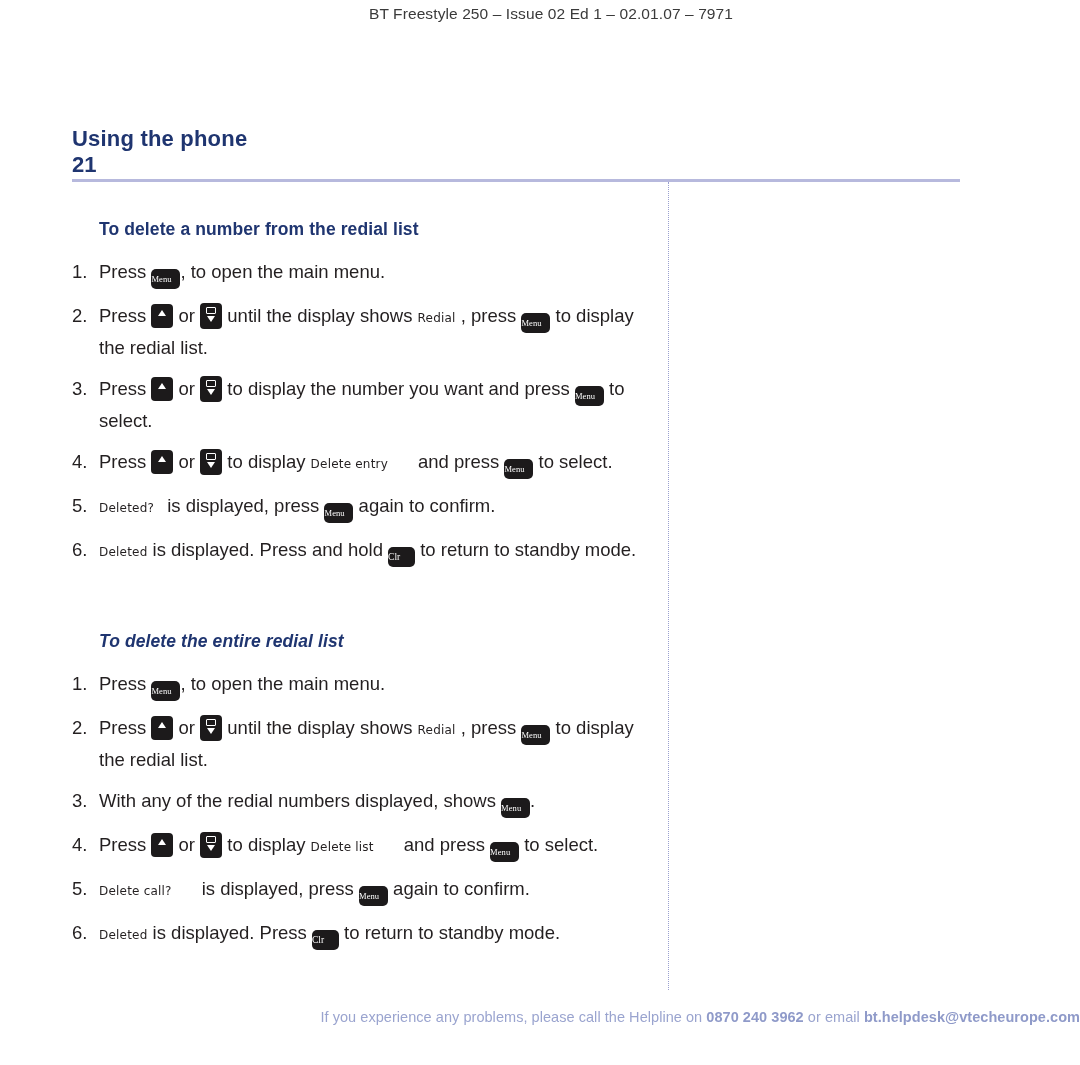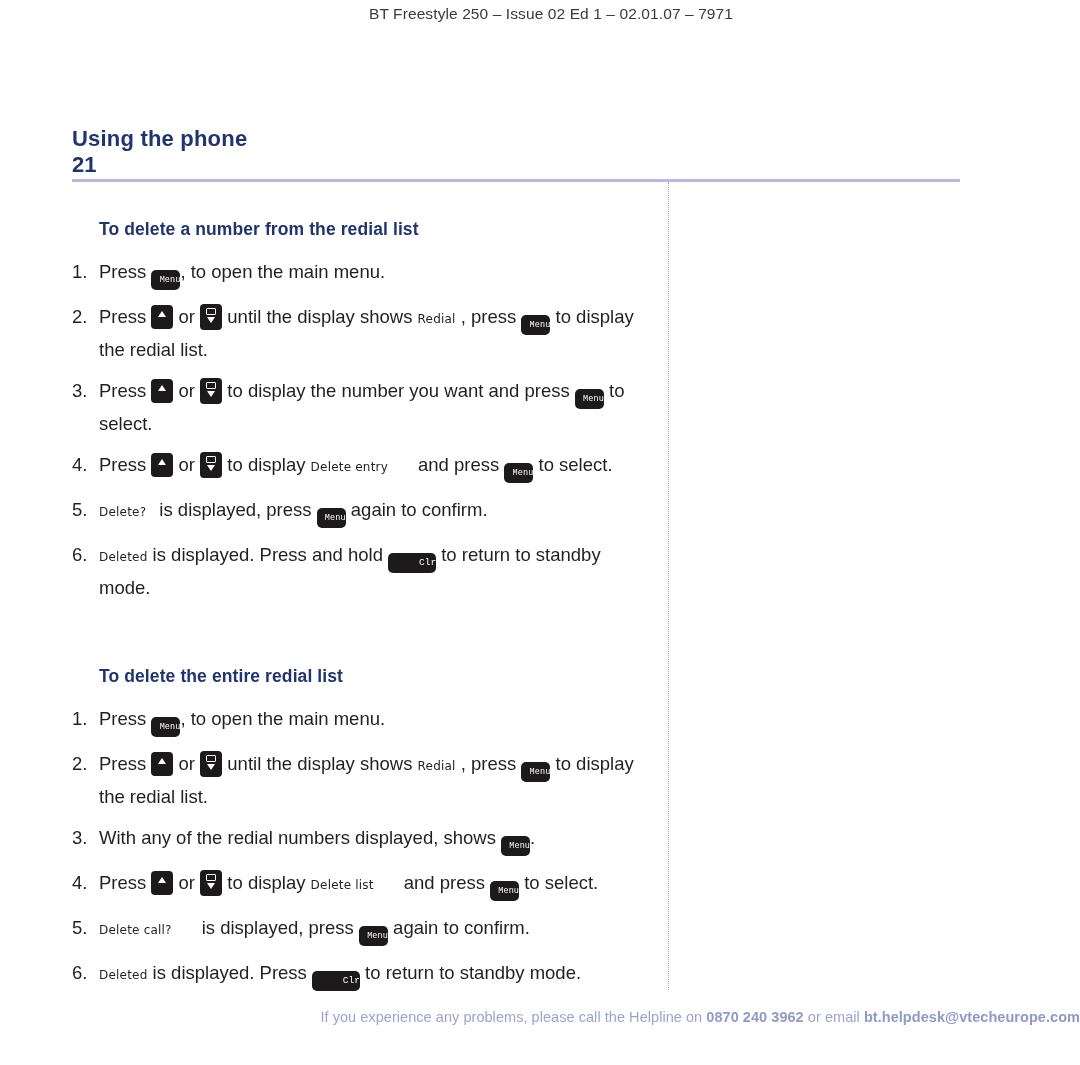--- a/index.html
+++ b/index.html
@@ -82,20 +82,21 @@
 
   h2.section-heading {
     font-size: 17.5px;
     font-weight: bold;
     color: #1f3570;
     margin: 0 0 17px 27px;
     letter-spacing: 0.1px;
   }
   h2.section-heading.second {
     margin-top: 64px;
+    font-style: italic;
   }
 
   ol.steps {
     list-style: none;
     margin: 0;
     padding: 0;
   }
   ol.steps li {
     position: relative;
     padding-left: 27px;
@@ -122,33 +123,33 @@
   .lcd-pad { display: inline-block; width: 30px; }
   .lcd-pad-sm { display: inline-block; width: 8px; }
 
   
   .key {
     display: inline-block;
     vertical-align: -4px;
     background: #1c1a1b;
     border-radius: 5px;
     color: #ffffff;
-    text-align: right;
-    font-family: Liberation Mono, monospace;
+    text-align: left;
+    font-family: Liberation Serif, serif;
     box-sizing: border-box;
   }
   .key-menu {
     width: 29px;
     height: 20px;
     line-height: 20px;
     font-size: 8.5px;
     letter-spacing: 0.1px;
   }
   .key-clr {
-    width: 48px;
+    width: 27px;
     height: 20px;
     line-height: 20px;
     font-size: 9.5px;
   }
   .key-up {
     position: relative;
     width: 22px;
     height: 24px;
     border-radius: 4px;
     vertical-align: -6px;
@@ -219,21 +220,21 @@
 <div class="col-divider"></div>
 
 <div class="content">
   <div id="sections-root">
       <h2 class="section-heading">To delete a number from the redial list</h2>
       <ol class="steps">
         <li><span class="num">1.</span><span>Press </span><span class="key key-menu">Menu</span><span>, to open the main menu.</span></li>
         <li><span class="num">2.</span><span>Press </span><span class="key key-up"><span class="tri-up"></span></span><span> or </span><span class="key key-down"><span class="scr"></span><span class="tri-down"></span></span><span> until the display shows </span><span class="lcd">Redial</span><span> , press </span><span class="key key-menu">Menu</span><span> to display the redial list.</span></li>
         <li><span class="num">3.</span><span>Press </span><span class="key key-up"><span class="tri-up"></span></span><span> or </span><span class="key key-down"><span class="scr"></span><span class="tri-down"></span></span><span> to display the number you want and press </span><span class="key key-menu">Menu</span><span> to select.</span></li>
         <li><span class="num">4.</span><span>Press </span><span class="key key-up"><span class="tri-up"></span></span><span> or </span><span class="key key-down"><span class="scr"></span><span class="tri-down"></span></span><span> to display </span><span class="lcd">Delete entry</span><span class="lcd-pad"></span><span>and press </span><span class="key key-menu">Menu</span><span> to select.</span></li>
-        <li><span class="num">5.</span><span class="lcd">Delete?</span><span class="lcd-pad-sm"></span><span> is displayed, press </span><span class="key key-menu">Menu</span><span> again to confirm.</span></li>
+        <li><span class="num">5.</span><span class="lcd">Deleted?</span><span class="lcd-pad-sm"></span><span> is displayed, press </span><span class="key key-menu">Menu</span><span> again to confirm.</span></li>
         <li><span class="num">6.</span><span class="lcd">Deleted</span><span> is displayed. Press and hold </span><span class="key key-clr">Clr</span><span> to return to standby mode.</span></li>
       </ol>
       <h2 class="section-heading second">To delete the entire redial list</h2>
       <ol class="steps">
         <li><span class="num">1.</span><span>Press </span><span class="key key-menu">Menu</span><span>, to open the main menu.</span></li>
         <li><span class="num">2.</span><span>Press </span><span class="key key-up"><span class="tri-up"></span></span><span> or </span><span class="key key-down"><span class="scr"></span><span class="tri-down"></span></span><span> until the display shows </span><span class="lcd">Redial</span><span> , press </span><span class="key key-menu">Menu</span><span> to display the redial list.</span></li>
         <li><span class="num">3.</span><span>With any of the redial numbers displayed, shows </span><span class="key key-menu">Menu</span><span>.</span></li>
         <li><span class="num">4.</span><span>Press </span><span class="key key-up"><span class="tri-up"></span></span><span> or </span><span class="key key-down"><span class="scr"></span><span class="tri-down"></span></span><span> to display </span><span class="lcd">Delete list</span><span class="lcd-pad"></span><span>and press </span><span class="key key-menu">Menu</span><span> to select.</span></li>
         <li><span class="num">5.</span><span class="lcd">Delete call?</span><span class="lcd-pad"></span><span>is displayed, press </span><span class="key key-menu">Menu</span><span> again to confirm.</span></li>
         <li><span class="num">6.</span><span class="lcd">Deleted</span><span> is displayed. Press </span><span class="key key-clr">Clr</span><span> to return to standby mode.</span></li>

